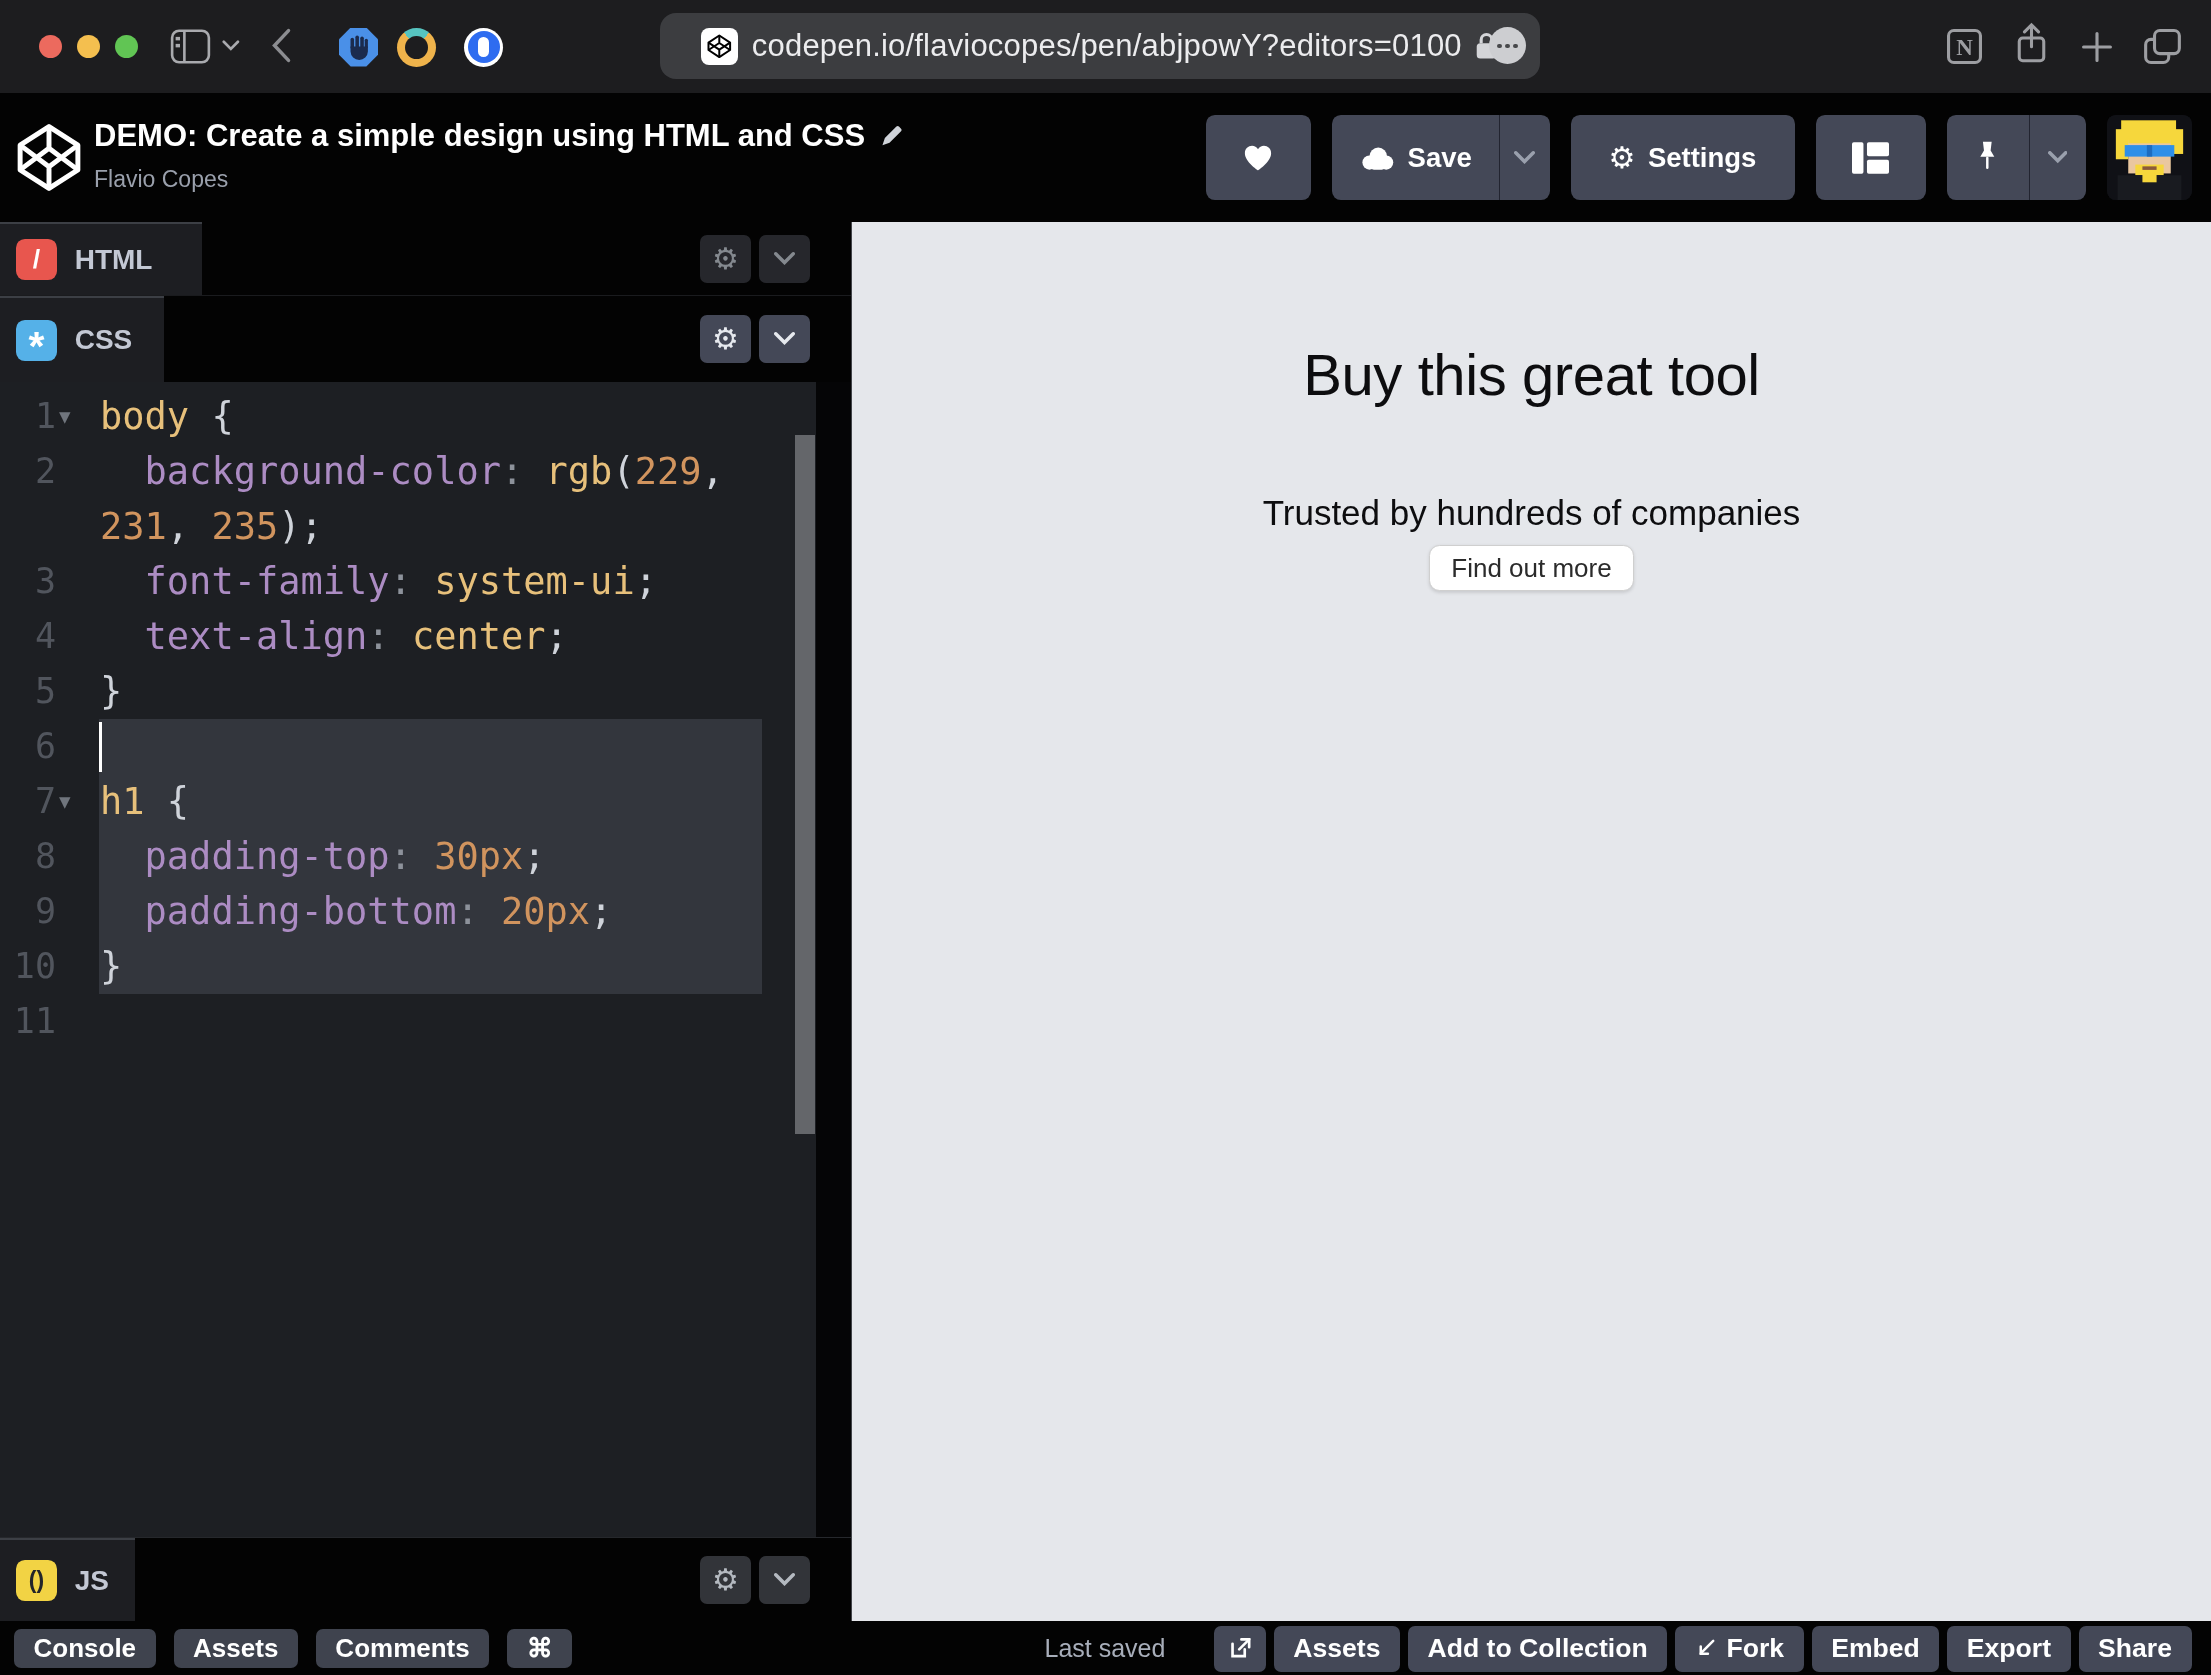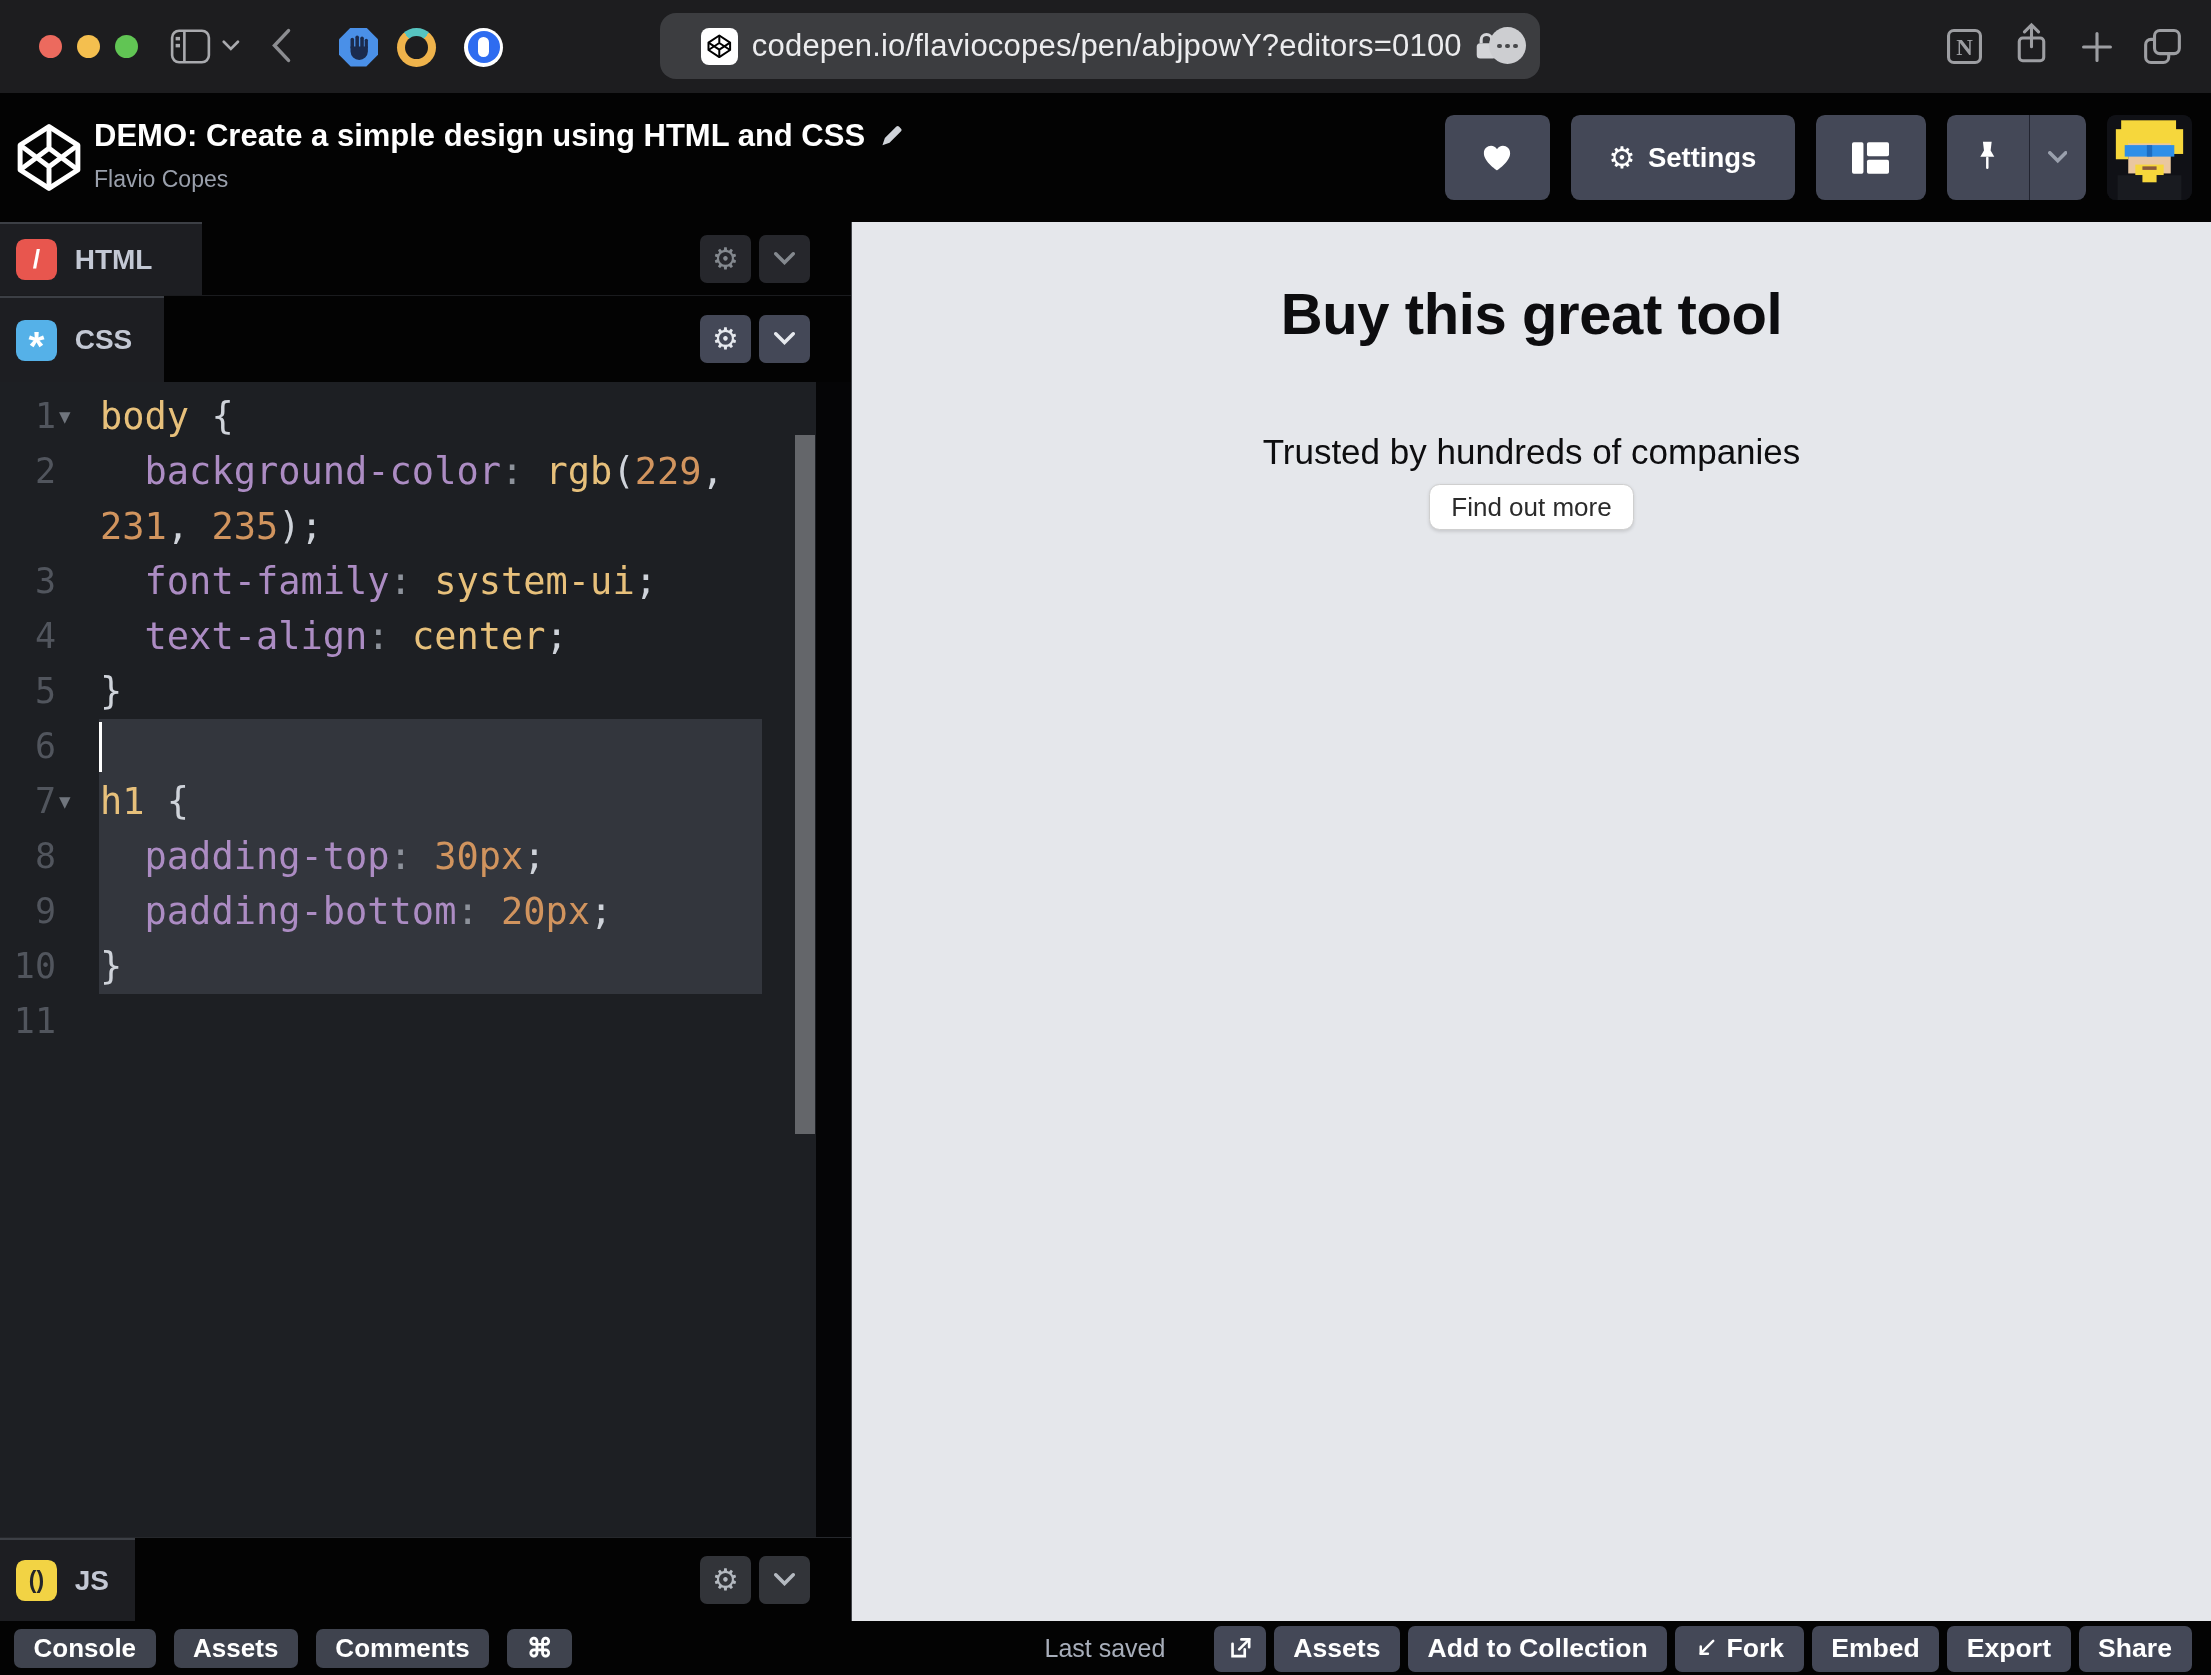--- a/index.html
+++ b/index.html
@@ -78,21 +78,21 @@
   .fold { position:absolute; left:59px; top:0; color:#70757d; font-size:23px; font-family:"DejaVu Sans", sans-serif; }
   .tk-tag { color:#e7c07b; } .tk-fn { color:#e7c07b; } .tk-val { color:#e7c07b; }
   .tk-prop { color:#ac8cc3; }
   .tk-num { color:#d1945e; }
   .tk-pun { color:#8d929b; }
   .tk-pln { color:#cfd3da; }
   .ed-scrollthumb { position:absolute; left:795px; top:53px; width:20.4px; height:699px; background:#64666a; }
 
   
   .preview { flex:1; background:#e5e7eb; border-left:1.8px solid #424449; text-align:center; color:#0d0d0f; }
-  .pv-heading { font-size:58px; font-weight:700; padding-top:58px; letter-spacing:-0.4px; }
+  .pv-heading { font-size:58px; font-weight:400; padding-top:119px; letter-spacing:-0.4px; }
   .pv-sub { font-size:35px; margin-top:85px; }
   .pv-list { margin-top:32px; list-style:none; }
   .pv-list li { height:49px; display:flex; align-items:center; justify-content:center; font-size:35px; }
   .pv-bullet { width:12.4px; height:12.4px; border-radius:50%; background:#0d0d0f; margin-right:17.7px; flex:0 0 auto; }
   .pv-btn { margin-top:12.4px; background:#fff; color:#2b2b2b; border:1.8px solid #cfcfcf; border-radius:10.6px;
             font-family:inherit; font-size:26px; padding:6.2px 21px; box-shadow:0 1.8px 3.5px rgba(0,0,0,.12); cursor:pointer; }
 
   
   .bottom-bar { position:relative; height:55px; background:#030303; display:flex; align-items:center; }
   .bb-left { display:flex; gap:18px; margin-left:14px; }
@@ -211,20 +211,38 @@
       </div>
       <div class="pen-author">Flavio Copes</div>
     </div>
 
     <div class="actions">
       <button class="btn" style="width:105px;">
         <svg width="32" height="28" viewBox="0 0 36 32" fill="#fff">
             <path d="M18 30S3 20.5 3 10.5C3 5.3 7 2 11.2 2 14 2 16.6 3.5 18 6 19.4 3.5 22 2 24.8 2 29 2 33 5.3 33 10.5 33 20.5 18 30 18 30z"></path>
           </svg>
       </button>
+      <span class="split">
+        <button class="btn" style="width:167px;">
+          <span class="icon-gap">
+            <svg width="37" height="26.6" viewBox="0 0 42 30" fill="#fff">
+                <circle cx="13" cy="21" r="8"></circle>
+                <circle cx="23" cy="14" r="10"></circle>
+                <circle cx="32" cy="21" r="8"></circle>
+                <rect x="13" y="19" width="19" height="10" rx="5"></rect>
+              </svg>
+          </span>
+          <span>Save</span>
+        </button>
+        <button class="btn" style="width:51px;">
+          <svg width="21" height="13.3" viewBox="0 0 24 15" fill="none" stroke="#9aa0ad" stroke-width="4" stroke-linecap="round">
+              <polyline points="2,2 12,12 22,2"></polyline>
+            </svg>
+        </button>
+      </span>
       <button class="btn" style="width:224px;">
         <span class="icon-gap gear-glyph" style="color:#fff;">⚙</span>
         <span>Settings</span>
       </button>
       <button class="btn" style="width:110px;">
         <svg width="37" height="32" viewBox="0 0 42 36" fill="#fff">
             <rect x="0" y="0" width="13" height="36" rx="2"></rect>
             <rect x="17" y="0" width="25" height="16" rx="2"></rect>
             <rect x="17" y="20" width="25" height="16" rx="2"></rect>
           </svg>

